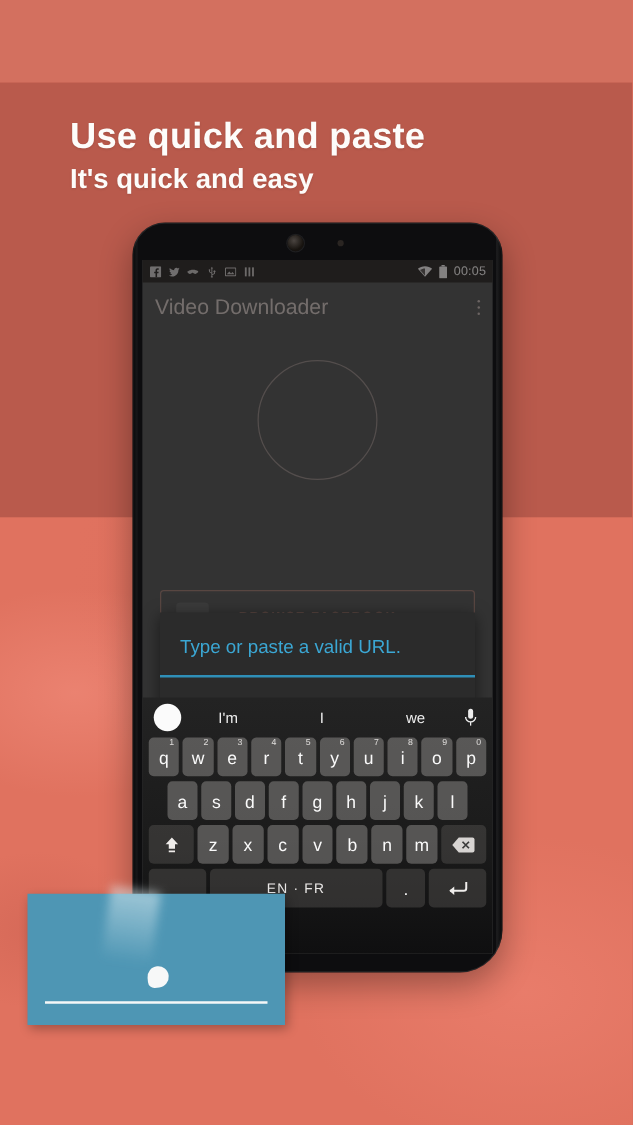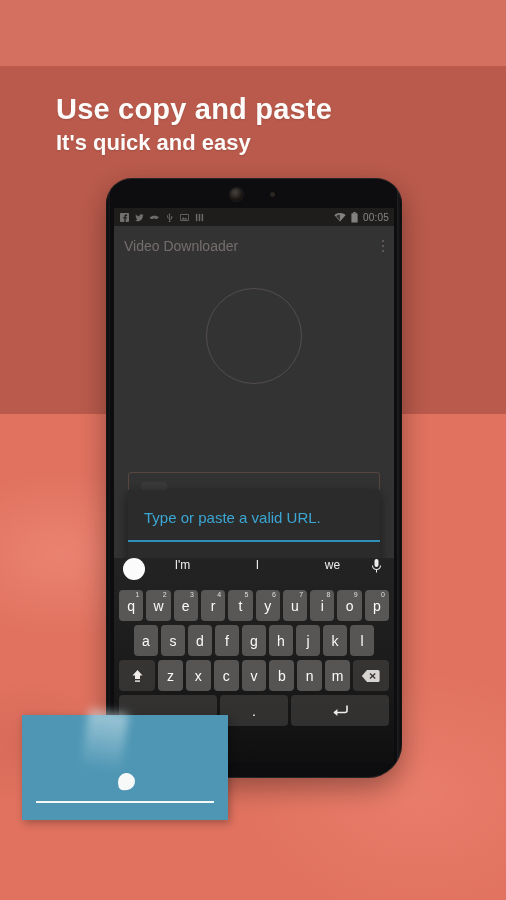--- a/index.html
+++ b/index.html
@@ -90,21 +90,21 @@
   .sb-left { display:flex; align-items:center; gap:6px; }
   .sb-right { margin-left:auto; display:flex; align-items:center; gap:5px; }
   .sb-ico { width:9px; height:9px; opacity:.85; display:block; }
   .sb-clock { color:#f0eceb; font-size:10px; letter-spacing:.2px; }
 
   
   .appbar {
     position:absolute; left:0; top:18px; width:280px; height:40px;
     display:flex; align-items:center; padding:0 10px; z-index:11;
   }
-  .appbar-title { color:#cfc1bd; font-size:14px; }
+  .appbar-title { color:#cfc1bd; font-size:17px; }
   .appbar-menu { margin-left:auto; display:flex; flex-direction:column; gap:2.5px; }
   .appbar-menu i { width:2.5px; height:2.5px; border-radius:50%; background:#bdadaa; display:block; }
 
   
   .app-body { position:absolute; left:0; top:58px; width:280px; height:497px; }
   .logo-ring {
     position:absolute; left:92px; top:22px; width:96px; height:96px;
     border-radius:50%; border:1.4px solid rgba(225,195,188,.45);
   }
   .action-btn {
@@ -152,21 +152,21 @@
   }
   .dlg-div { width:1px; background:rgba(255,255,255,.12); }
 
   
   .keyboard {
     position:absolute; left:0; bottom:0; width:280px; height:205px;
     background:linear-gradient(180deg,#232323 0%,#1b1b1b 55%,#0f0f10 100%);
     z-index:20; padding:0 3px 4px 3px;
   }
   .kb-suggest {
-    height:32px; display:flex; align-items:flex-start;
+    height:32px; display:flex; align-items:center;
     padding:0 8px 0 6px; position:relative;
   }
   .kb-clip {
     width:22px; height:22px; border-radius:50%; background:#fbfbfb;
     flex:0 0 auto;
   }
   .kb-sug {
     flex:1; text-align:center; color:#ededed; font-size:12px;
   }
   .kb-mic { width:13px; height:16px; flex:0 0 auto; }
@@ -210,21 +210,21 @@
 </style>
 </head>
 <body>
 
 <div class="bg-top"></div>
 <div class="bg-mid"></div>
 <div class="bg-bottom"></div>
 <div class="bg-texture"></div>
 
 <div class="headline">
-  <div class="h1">Use copy and paste</div>
+  <div class="h1">Use quick and paste</div>
   <div class="h2">It's quick and easy</div>
 </div>
 
 <div class="phone">
   <div class="notch-cam"></div>
   <div class="notch-sensor"></div>
 
   <div class="screen">
 
     <div class="statusbar">
@@ -391,20 +391,21 @@
         <div class="key dark wide">
           <svg style="width:19px;height:14px" viewBox="0 0 19 14">
             <path d="M6 1h11a1.6 1.6 0 0 1 1.6 1.6v8.8A1.6 1.6 0 0 1 17 13H6L.8 7z" fill="#d7d4d2"></path>
             <path d="M9 4.4l5.2 5.2M14.2 4.4L9 9.6" stroke="#3a3a3a" stroke-width="1.4" fill="none"></path>
           </svg>
         </div>
       </div>
 
       <div class="kb-row">
         <div class="key dark wide"></div>
+        <div class="key dark space">EN · FR</div>
         <div class="key dark">.</div>
         <div class="key dark wide">
           <svg style="width:18px;height:14px" viewBox="0 0 18 14">
             <path d="M16 1.5v5a2 2 0 0 1-2 2H3" fill="none" stroke="#f0eeec" stroke-width="1.6"></path>
             <path d="M6.4 5.1L2.4 8.6l4 3.4z" fill="#f0eeec"></path>
           </svg>
         </div>
       </div>
 
     </div>

